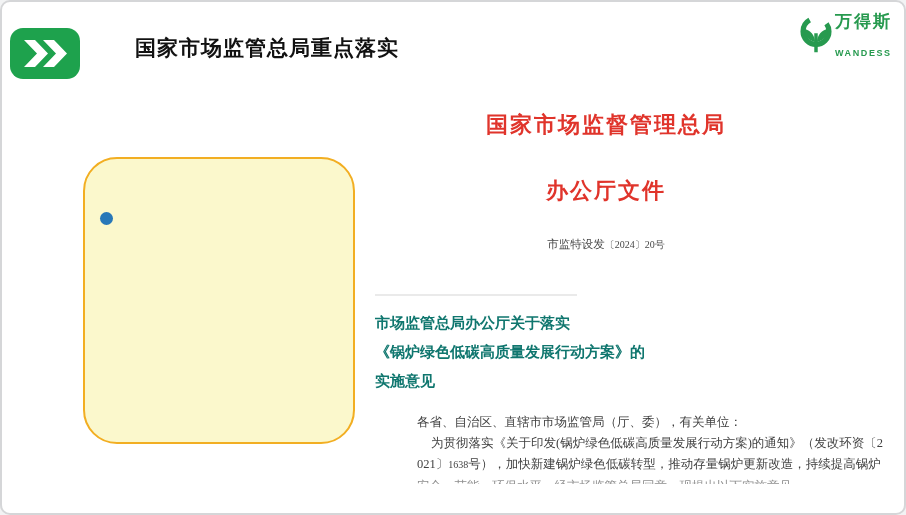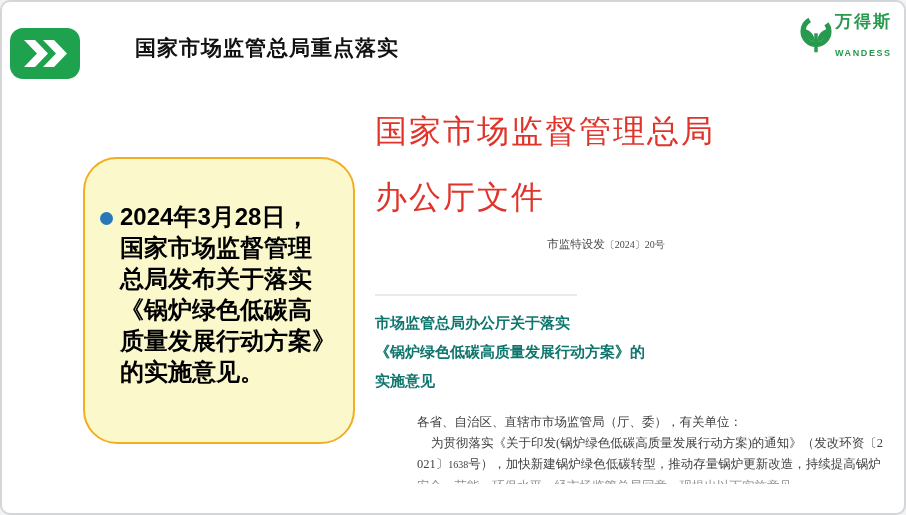--- a/index.html
+++ b/index.html
@@ -28,22 +28,22 @@
     position:absolute;left:15px;top:53px;width:13px;height:13px;border-radius:50%;
     background:#2878b8;
   }
   .callout-body{
     position:absolute;left:35px;top:42px;right:1px;
     font-size:24px;font-weight:bold;color:#000;line-height:31px;white-space:nowrap;
   }
   
   .doc-serif{font-family:"Liberation Serif","DejaVu Serif",serif;}
   .agency-title{
-    position:absolute;left:373px;width:462px;color:#e0342b;
-    font-size:32px;letter-spacing:2px;white-space:nowrap;
+    position:absolute;left:373px;width:462px;text-align:center;color:#e0342b;
+    font-size:22px;letter-spacing:2px;white-space:nowrap;font-weight:bold;
   }
   .agency-line1{top:108px;}
   .agency-line2{top:174px;}
   .doc-number{
     position:absolute;left:373px;top:235px;width:462px;text-align:center;
     font-size:11.5px;color:#484848;white-space:nowrap;
   }
   .docnum-suffix{font-size:10px;}
   .doc-divider{position:absolute;left:373px;top:292px;width:202px;height:2px;background:#eaeaea;}
   .doc-subject{
@@ -83,28 +83,20 @@
       </svg>
     </span>
     <div class="logo-text">
       <span class="logo-cn">万得斯</span>
       <span class="logo-en">WANDESS</span>
     </div>
   </div>
 
   <div class="callout">
     <span class="callout-bullet"></span>
-    <div class="callout-body">
-      <div>2024年3月28日，</div>
-      <div>国家市场监督管理</div>
-      <div>总局发布关于落实</div>
-      <div>《锅炉绿色低碳高</div>
-      <div>质量发展行动方案》</div>
-      <div>的实施意见。</div>
-    </div>
   </div>
 
   <div class="agency-title agency-line1 doc-serif">国家市场监督管理总局</div>
   <div class="agency-title agency-line2 doc-serif">办公厅文件</div>
 
   <div class="doc-number doc-serif">
     <span>市监特设发</span><span class="docnum-suffix">〔2024〕20号</span>
   </div>
 
   <div class="doc-divider"></div>

